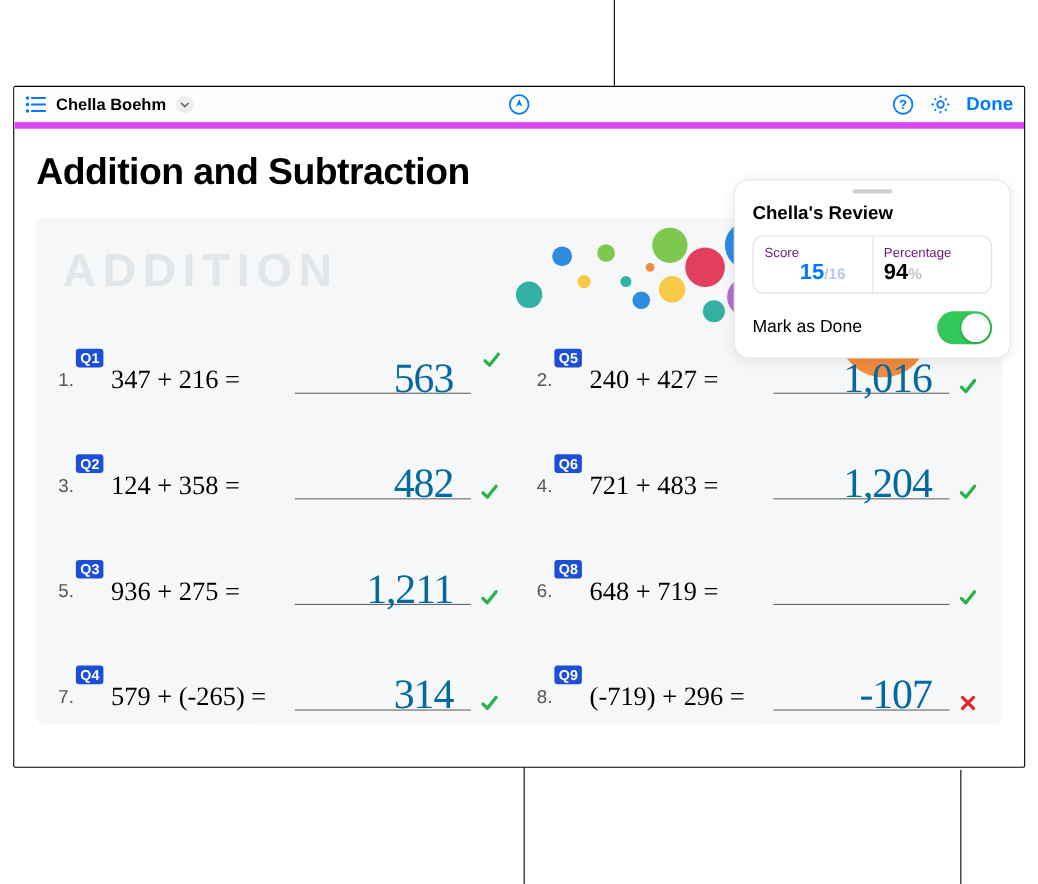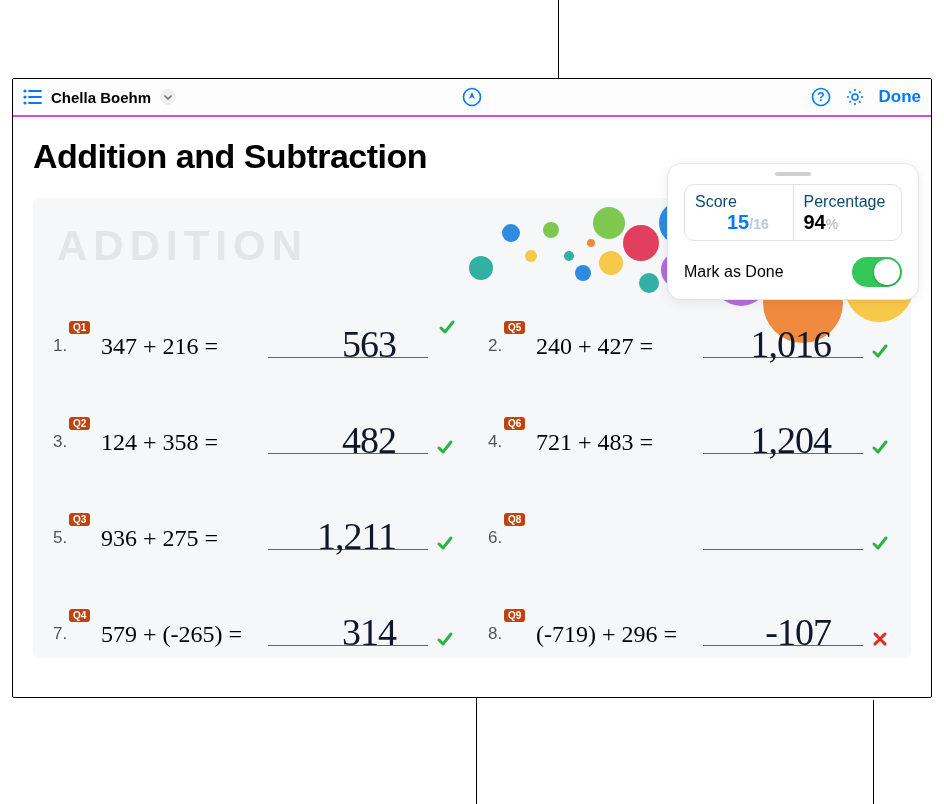--- a/index.html
+++ b/index.html
@@ -1,20 +1,20 @@
 <!DOCTYPE html>
 <html><head>
 <meta charset="utf-8">
 <style>
   * { margin: 0; padding: 0; box-sizing: border-box; }
   body { font-family: -apple-system, BlinkMacSystemFont, "Helvetica Neue", Arial, sans-serif; background: #fff; width: 944px; height: 804px; overflow: hidden; position: relative; }
   
   .frame { position: absolute; left: 12px; top: 78px; width: 920px; height: 620px; border: 1px solid #000; border-radius: 2px; overflow: hidden; background: #fff; }
   
-  .topbar { height: 38px; border-bottom: 2px solid #d946ef; background: #fdfdfd; display: flex; align-items: center; justify-content: space-between; padding: 0 10px; }
+  .topbar { height: 38px; border-bottom: 6px solid #d946ef; background: #fdfdfd; display: flex; align-items: center; justify-content: space-between; padding: 0 10px; }
   .tb-left { display: flex; align-items: center; gap: 8px; }
   .tb-right { display: flex; align-items: center; gap: 14px; }
   .list-icon svg, .chevron-icon svg, .help-icon svg, .settings-icon svg, .markup-icon svg { display: block; }
   .student-name { font-size: 15px; font-weight: 600; color: #000; }
   .done-btn { font-size: 17px; font-weight: 600; color: #007aff; cursor: pointer; }
   .iconbtn { cursor: pointer; display: flex; align-items: center; }
   
   .content { padding: 18px 20px 0 20px; position: relative; }
   .ws-label { font-size: 13px; font-weight: 700; letter-spacing: 1px; color: #8a8a8e; }
   .ws-title { font-size: 34px; font-weight: 800; color: #000; margin-top: 2px; letter-spacing: -0.5px; }
@@ -23,36 +23,36 @@
   
   .section-header { font-size: 42px; font-weight: 800; color: #e2e6e8; letter-spacing: 6px; font-family: Arial, sans-serif; }
   
   .bubbles { position: absolute; right: 0; top: 0; width: 460px; height: 160px; }
   .bubble { position: absolute; border-radius: 50%; }
   
   .questions { display: flex; gap: 40px; margin-top: 30px; }
   .col { flex: 1; display: flex; flex-direction: column; gap: 32px; }
   .qrow { position: relative; height: 64px; }
   .lbl-num { position: absolute; left: -4px; bottom: 8px; font-size: 17px; color: #555; }
-  .pill { position: absolute; left: 12px; bottom: 30px; background: #c2410c; color: #fff; font-size: 10px; font-weight: 700; padding: 1px 4px; border-radius: 3px; }
+  .pill { position: absolute; left: 12px; bottom: 30px; background: #1d4ed8; color: #fff; font-size: 13px; font-weight: 700; padding: 1px 4px; border-radius: 3px; }
   .problem { position: absolute; left: 44px; bottom: 4px; font-size: 24px; color: #000; font-family: Liberation Serif, serif; }
   .answer-line { position: absolute; right: 24px; bottom: 6px; width: 160px; border-bottom: 1.5px solid #666; height: 1px; }
-  .answer-val { position: absolute; right: 56px; bottom: -2px; font-size: 38px; color: #0f172a; font-family: "Segoe Script", "Comic Sans MS", cursive; font-weight: 500; letter-spacing: -1px; white-space: nowrap; }
+  .answer-val { position: absolute; right: 40px; bottom: -2px; font-size: 38px; color: #0369a1; font-family: "Segoe Script", "Comic Sans MS", cursive; font-weight: 500; letter-spacing: -1px; white-space: nowrap; }
   .mark { position: absolute; right: -2px; bottom: 4px; }
   .mark.high { bottom: 28px; right: -4px; }
   .mark svg { display: block; }
   
   
   .review { position: absolute; right: 12px; top: 46px; width: 252px; background: #fff; border-radius: 14px; border: 1px solid #e6e6e6; box-shadow: 0 2px 12px rgba(0,0,0,0.08); padding: 12px 16px 12px 16px; }
   .grip { width: 36px; height: 4px; background: #cfcfcf; border-radius: 2px; margin: -4px auto 8px auto; }
   .review-title { font-size: 17px; font-weight: 700; color: #000; margin-bottom: 10px; }
   .scorebox { display: flex; border: 1px solid #e0e0e0; border-radius: 10px; overflow: hidden; }
   .sbcell { flex: 1; padding: 8px 10px 6px 10px; }
   .sbcell + .sbcell { border-left: 1px solid #e0e0e0; }
-  .sblabel { font-size: 16px; color: #0c4a6e; margin-bottom: 0px; }
+  .sblabel { font-size: 12px; color: #701a75; margin-bottom: 0px; }
   .sbval { font-size: 20px; font-weight: 700; color: #007aff; margin-left: 32px; }
   .sbval .outof { color: #b8c9e6; font-size: 14px; font-weight: 600; }
   .sbval-dark { font-size: 20px; font-weight: 700; color: #000; }
   .sbval-dark .unit { color: #c5c5c7; font-size: 14px; font-weight: 600; }
   .markdone { display: flex; align-items: center; justify-content: space-between; margin-top: 16px; font-size: 16px; color: #000; }
   .toggle { width: 50px; height: 30px; background: #34c759; border-radius: 15px; position: relative; cursor: pointer; }
   .knob { width: 26px; height: 26px; background: #fff; border-radius: 50%; position: absolute; right: 2px; top: 2px; box-shadow: 0 1px 3px rgba(0,0,0,0.3); }
   
   
   .callout { position: absolute; width: 1px; background: #000; }
@@ -215,20 +215,21 @@
               <span class="answer-val">1,204</span>
               <span class="mark">
                 <svg width="18" height="18" viewBox="0 0 18 18">
                   <path d="M3 10 L7 14 L15 4" stroke="#2bb24a" stroke-width="3" fill="none" stroke-linecap="round" stroke-linejoin="round"></path>
                 </svg>
               </span>
             </div>
             <div class="qrow">
               <span class="lbl-num">6.</span>
               <span class="pill">Q8</span>
+              <span class="problem">648 + 719 =</span>
               <span class="answer-line"></span>
               <span class="mark">
                 <svg width="18" height="18" viewBox="0 0 18 18">
                   <path d="M3 10 L7 14 L15 4" stroke="#2bb24a" stroke-width="3" fill="none" stroke-linecap="round" stroke-linejoin="round"></path>
                 </svg>
               </span>
             </div>
             <div class="qrow">
               <span class="lbl-num">8.</span>
               <span class="pill">Q9</span>
@@ -240,20 +241,21 @@
                   <path d="M4 4 L14 14 M14 4 L4 14" stroke="#e02828" stroke-width="3" fill="none" stroke-linecap="round"></path>
                 </svg>
               </span>
             </div>
           </div>
       </div>
     </div>
 
     <div class="review">
       <div class="grip"></div>
+      <div class="review-title">Chella's Review</div>
       <div class="scorebox">
         <div class="sbcell">
           <div class="sblabel">Score</div>
           <div class="sbval">
             <span>15</span><span class="outof">/16</span>
           </div>
         </div>
         <div class="sbcell">
           <div class="sblabel">Percentage</div>
           <div class="sbval-dark">

